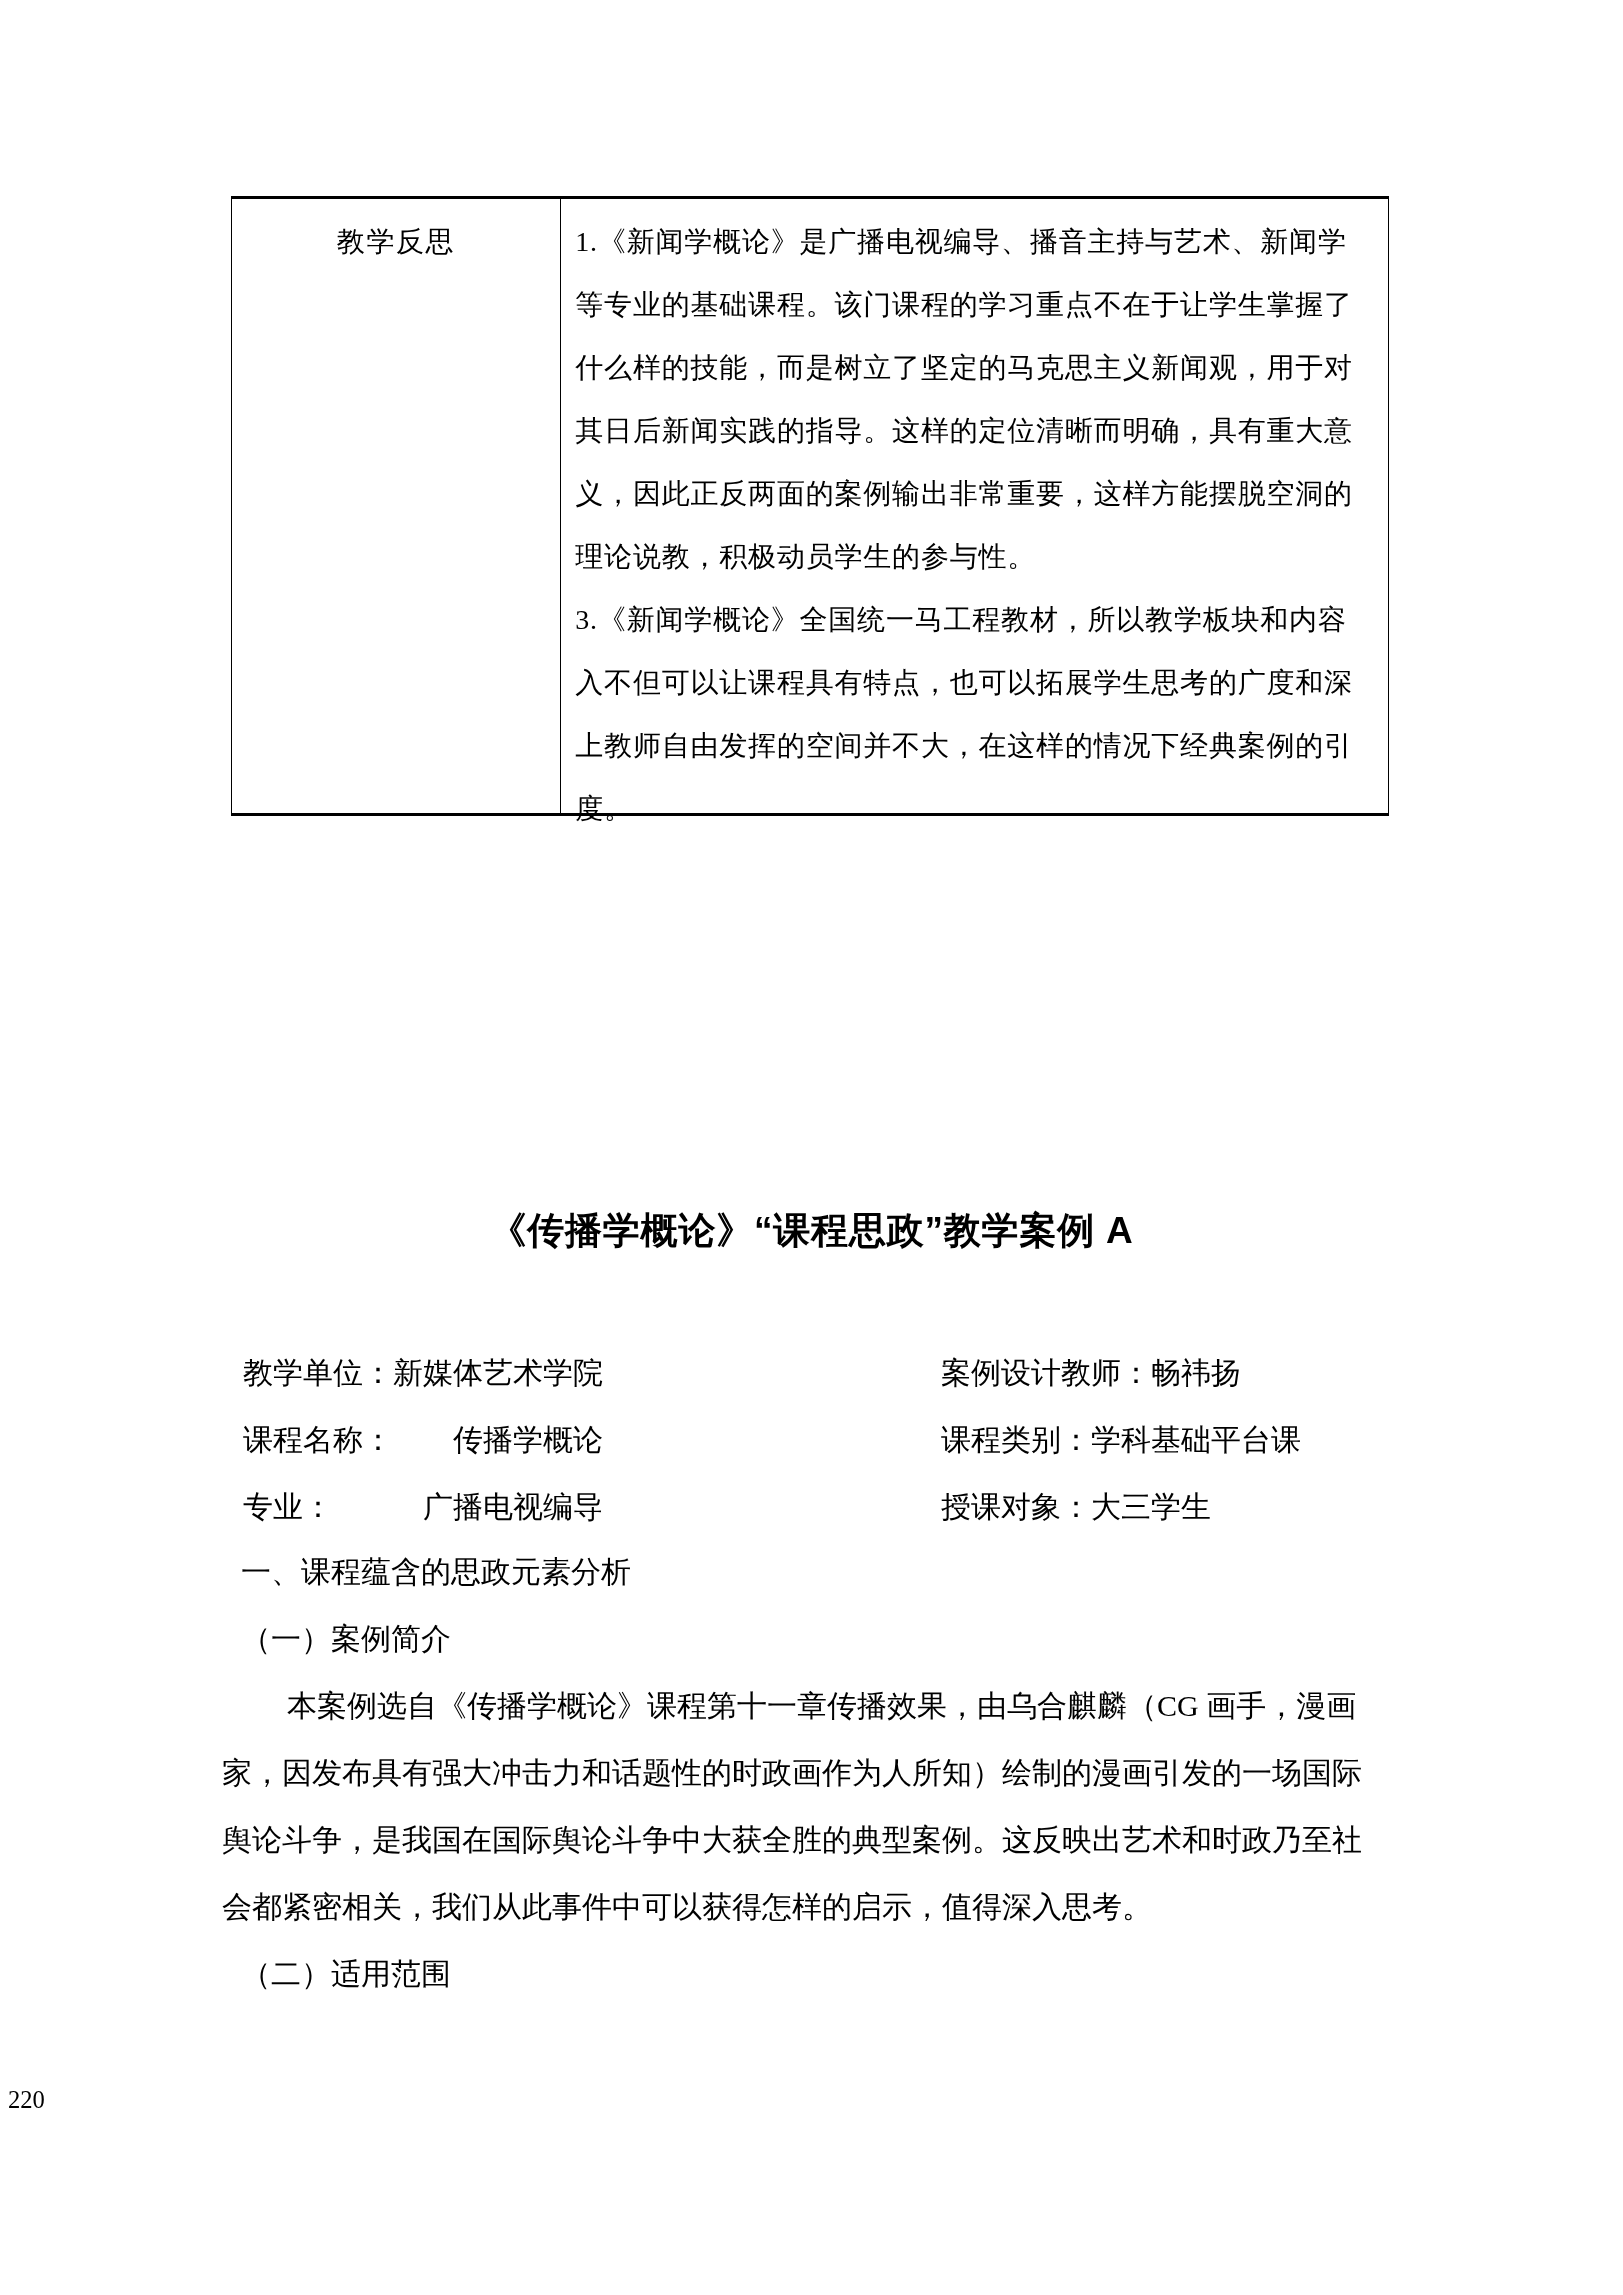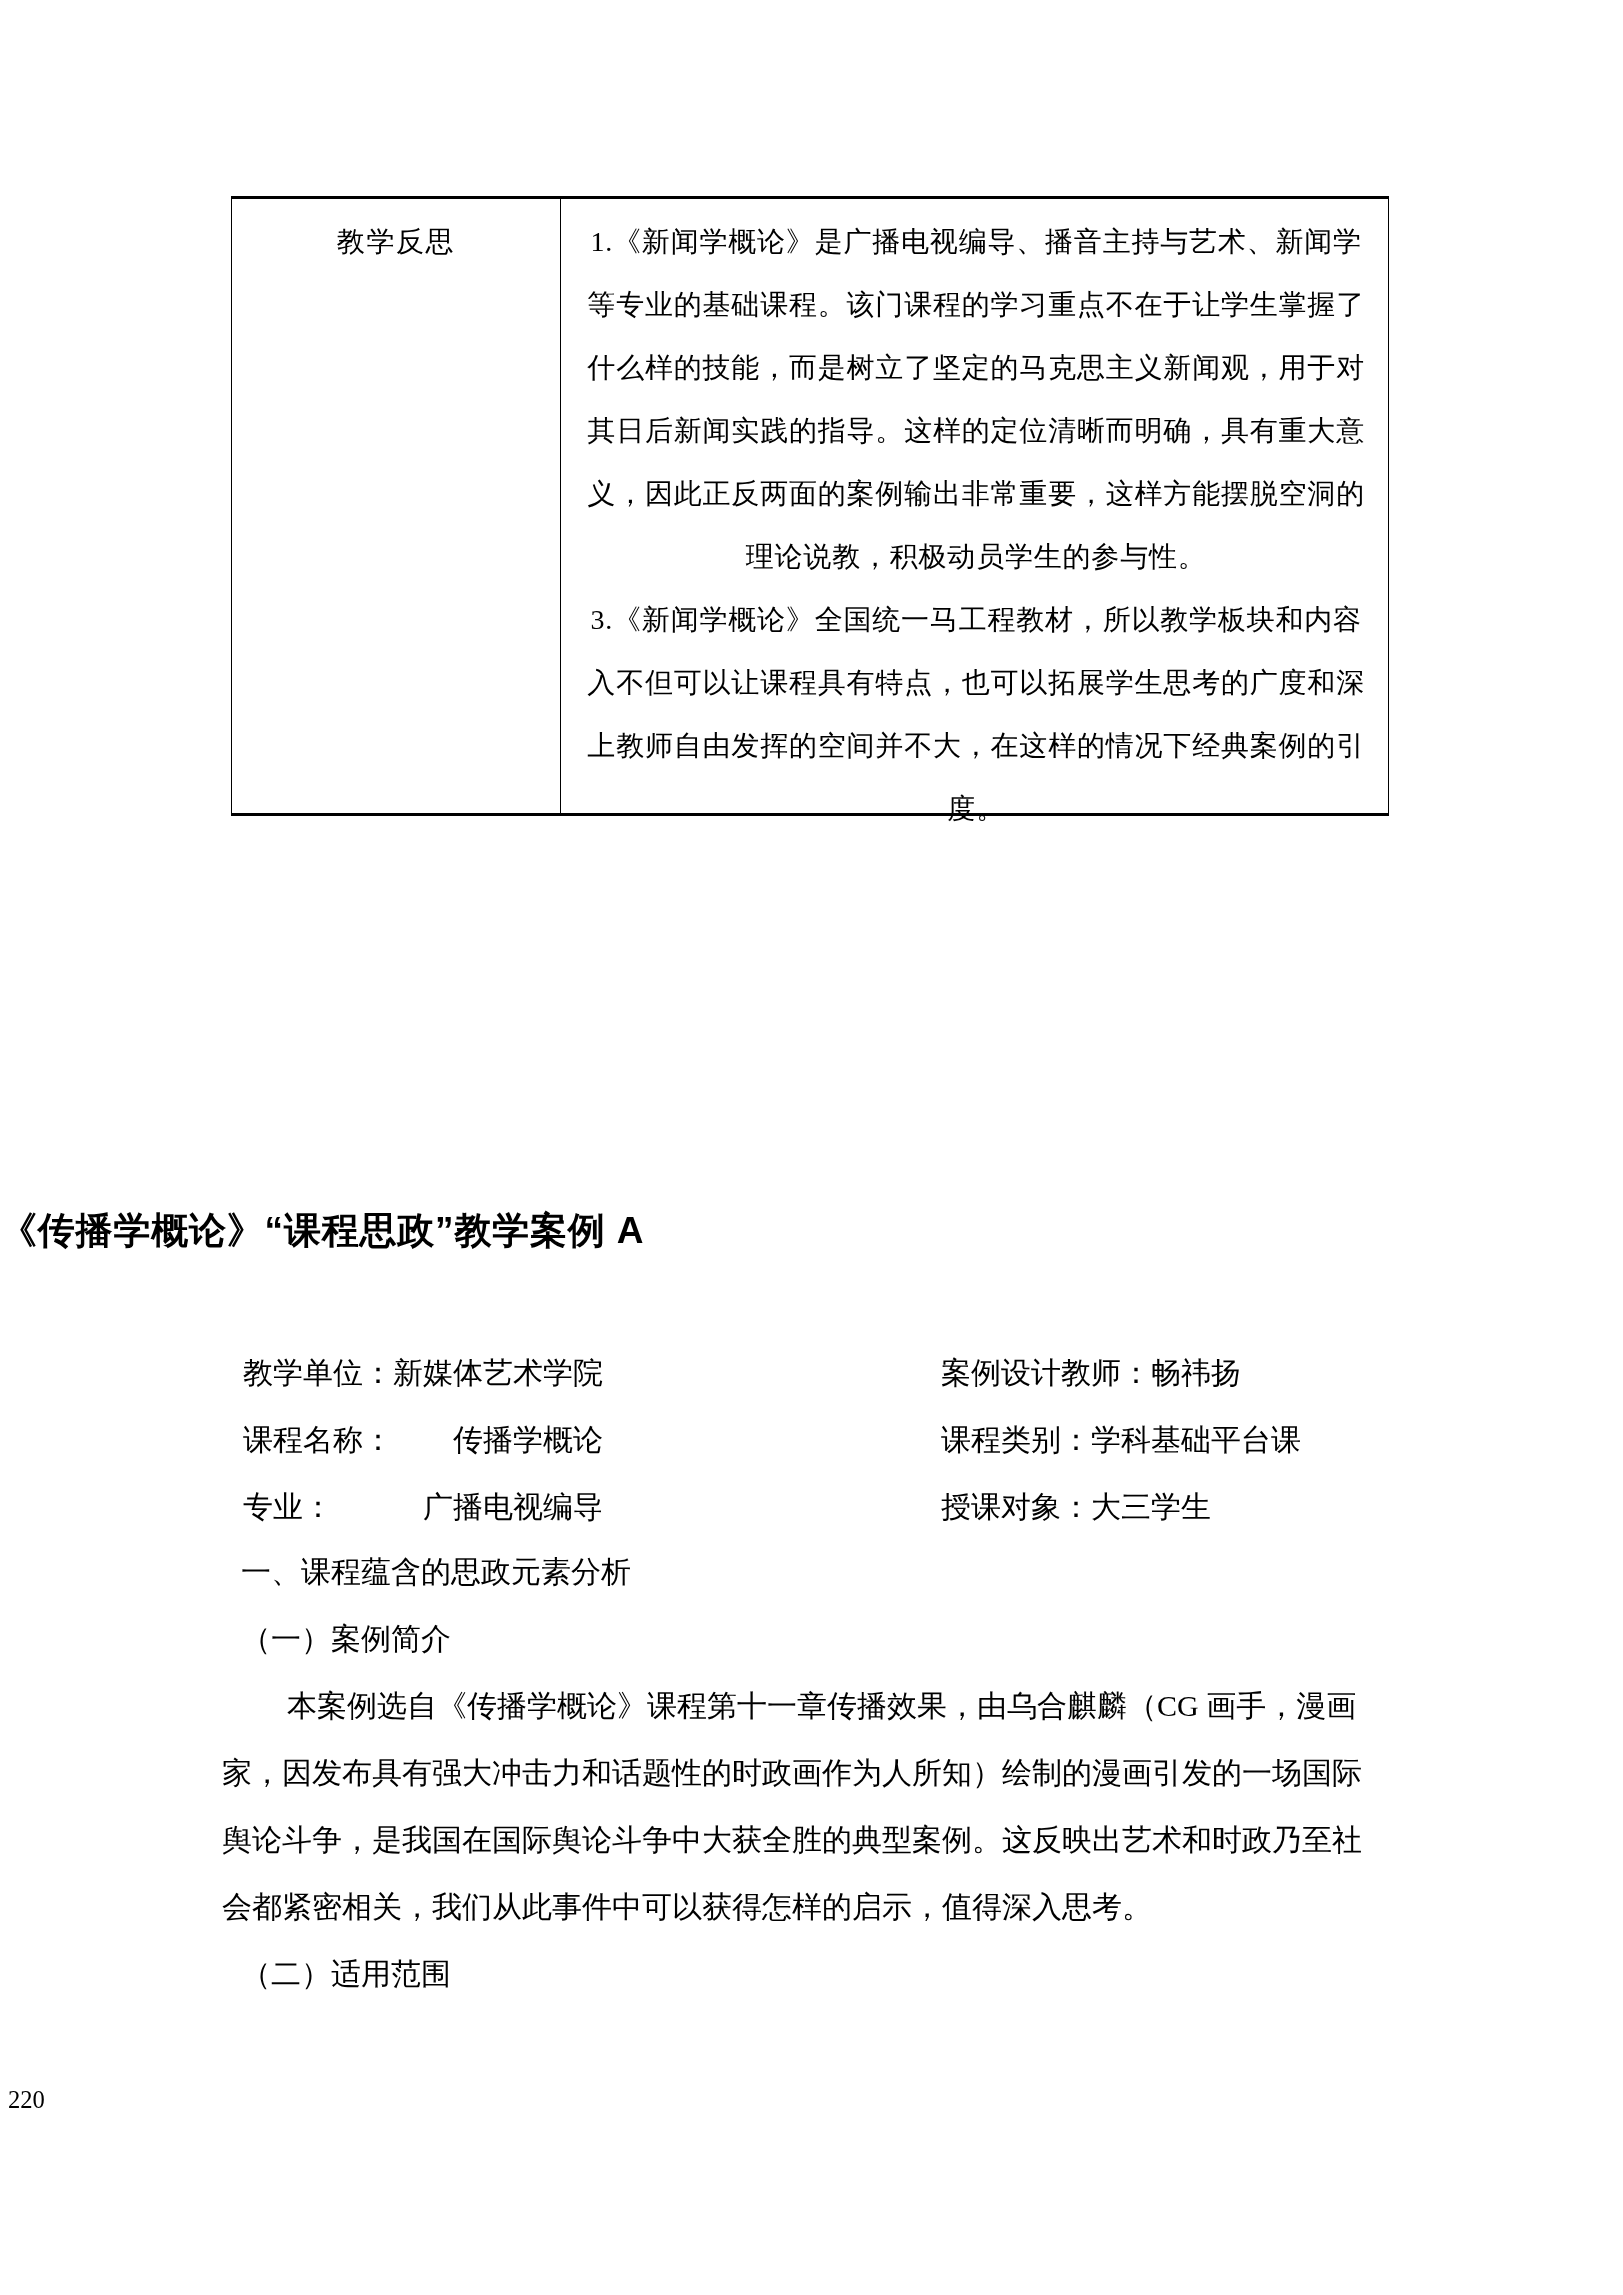--- a/index.html
+++ b/index.html
@@ -29,25 +29,26 @@
     text-align:center;
     font-size:28px;line-height:63px;
     letter-spacing:1.6px;
   }
   .cell-content{
     box-sizing:border-box;
     flex:1 1 auto;
     padding:11px 11px 0 14.3px;
     font-size:28px;line-height:63px;
   }
-  .cell-content p{margin:0;padding:0;text-align:center;}
+  .cell-content p{margin:0;padding:0;}
   .tline{white-space:nowrap;letter-spacing:0.8px;}
   
   .doc-title{
     position:absolute;left:0;top:1205px;width:100%;
+    text-align:center;
     font-family:"Liberation Sans","DejaVu Sans",sans-serif;
     font-weight:900;
     font-size:37px;line-height:51px;
     letter-spacing:0.8px;
   }
   
   .meta{
     position:absolute;left:231px;top:1340px;width:1160px;
     font-size:30px;
   }

